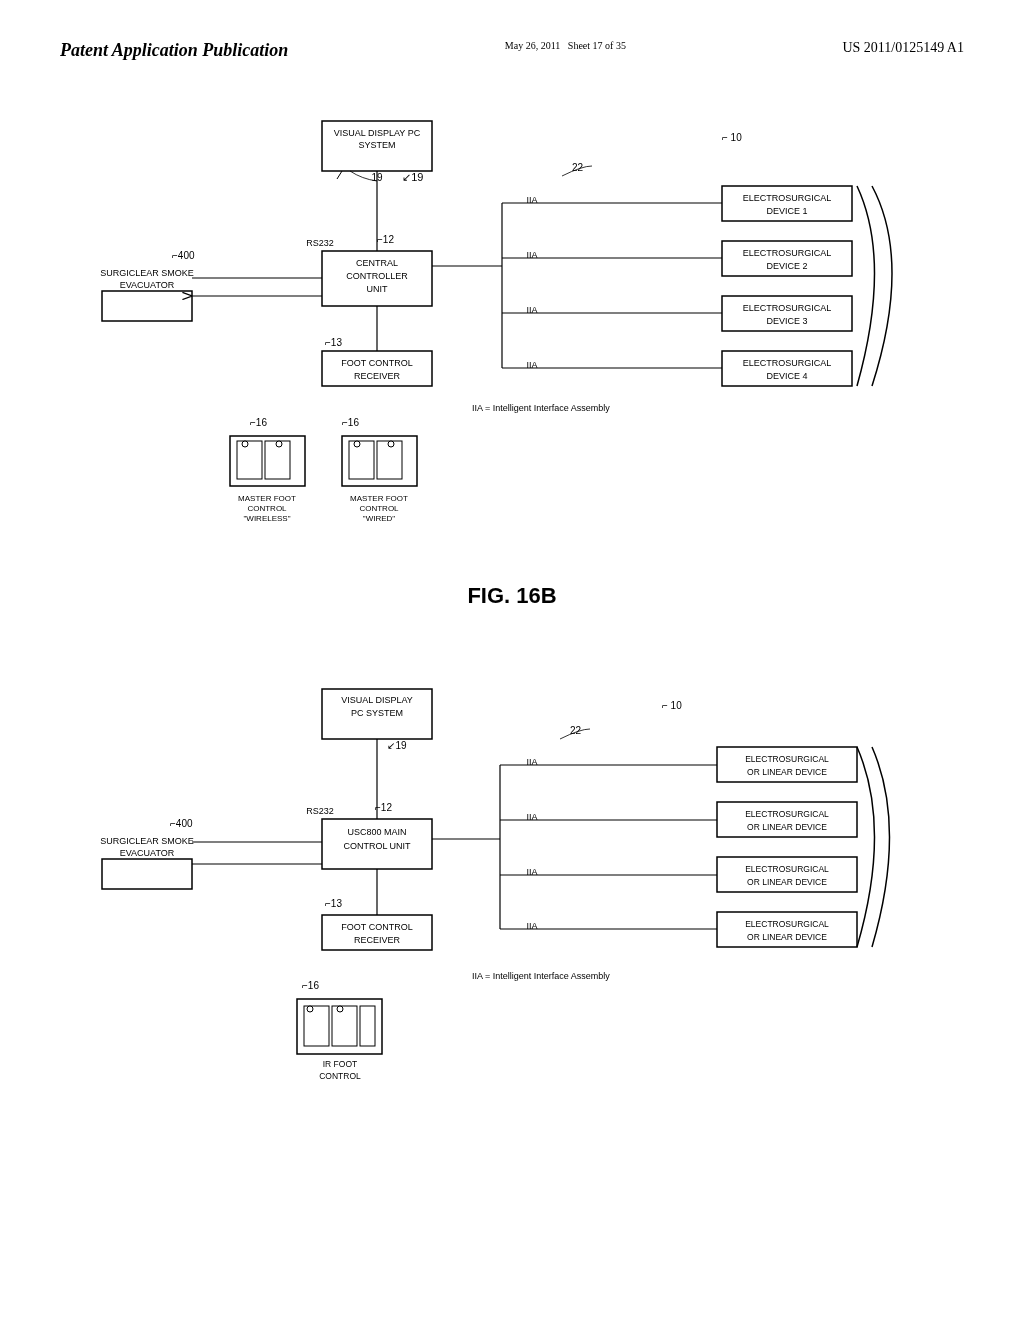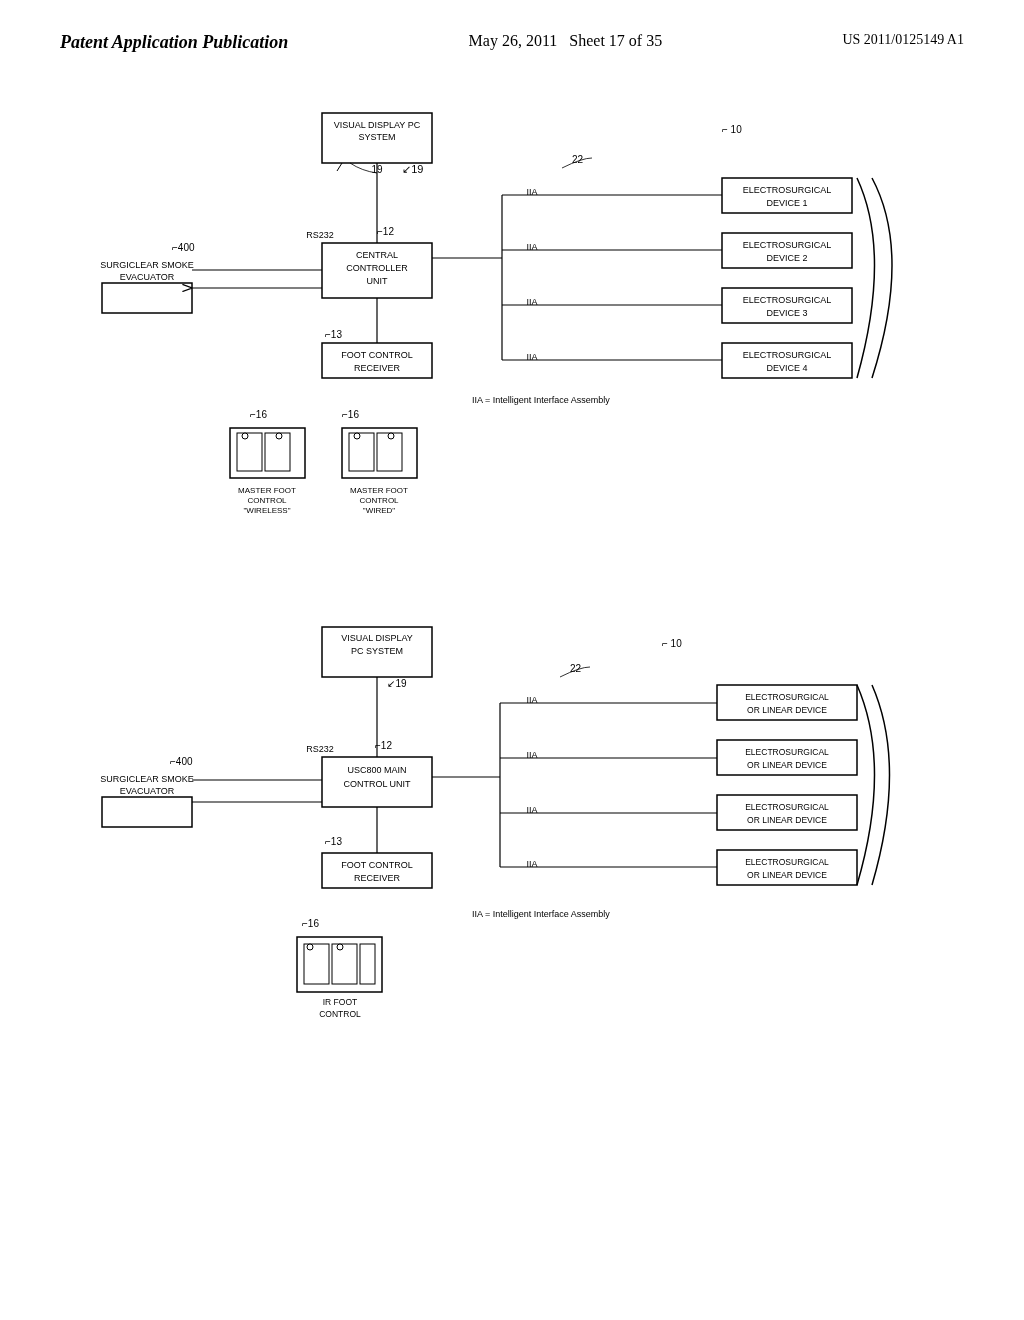--- a/index.html
+++ b/index.html
@@ -8,38 +8,38 @@
       font-family: 'Times New Roman', Times, serif;
       width: 1024px;
       min-height: 1320px;
       position: relative;
       overflow-x: hidden;
     }
     .page {
       width: 1024px;
       min-height: 1320px;
       background: #fff;
-      padding: 32px 60px;
+      padding: 40px 60px;
       position: relative;
     }
     
     .header {
       display: flex;
       justify-content: space-between;
       align-items: flex-start;
       margin-bottom: 30px;
       border-bottom: none;
     }
     .header-left {
       font-size: 18px;
       font-weight: bold;
       font-style: italic;
     }
     .header-center {
-      font-size: 16px;
+      font-size: 10px;
       text-align: center;
     }
     .header-right {
       font-size: 14px;
       text-align: left;
     }
 
     
     .diagrams {
       display: flex;
@@ -186,20 +186,21 @@
         <line x1="240" y1="187" x2="110" y2="187" stroke="black" stroke-width="1.2"></line>
 
         <text x="390" y="320" text-anchor="start" font-size="9" font-family="Arial">IIA = Intelligent Interface Assembly</text>
 
         <defs>
           <marker id="arrowLeft" markerWidth="8" markerHeight="8" refX="0" refY="3" orient="auto">
             <path d="M8,0 L0,3 L8,6" fill="none" stroke="black" stroke-width="1"></path>
           </marker>
         </defs>
       </svg>
+      <div class="fig-label">FIG. 16B</div>
     </div>
 
     <div class="diagram-container">
       <svg width="860" height="530" viewBox="0 0 860 530">
 
         <rect x="240" y="30" width="110" height="50" fill="white" stroke="black" stroke-width="1.5"></rect>
         <text x="295" y="44" text-anchor="middle" font-size="9" font-family="Arial">VISUAL DISPLAY</text>
         <text x="295" y="57" text-anchor="middle" font-size="9" font-family="Arial">PC SYSTEM</text>
 
         <text x="305" y="90" text-anchor="start" font-size="10" font-family="Arial">↙19</text>

